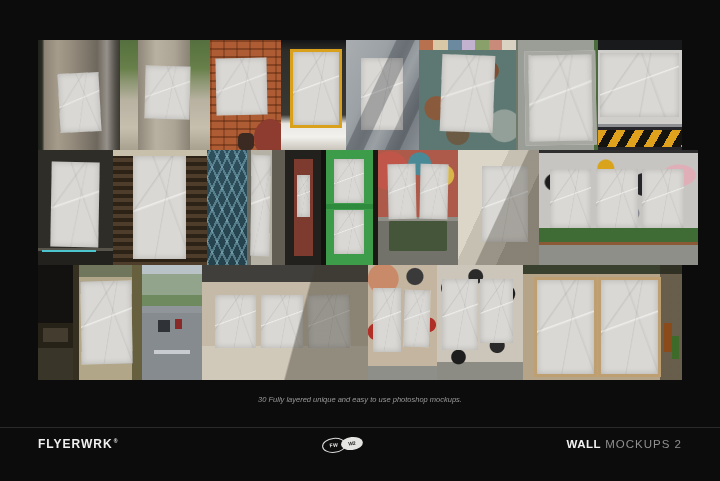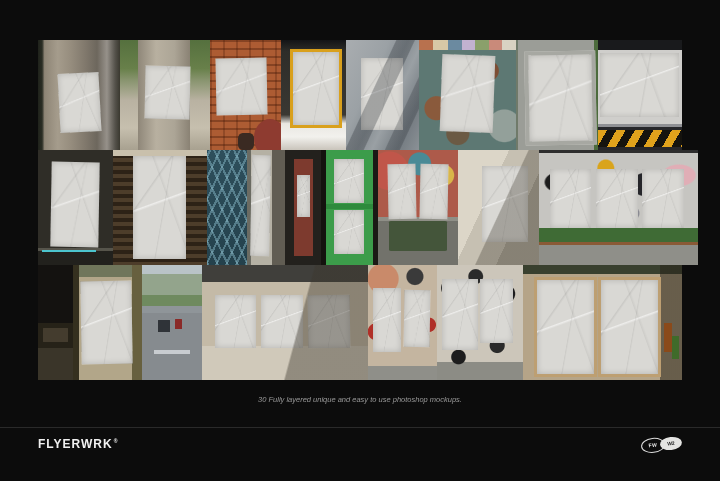--- a/index.html
+++ b/index.html
@@ -223,13 +223,14 @@
 <div class="caption">30 Fully layered unique and easy to use photoshop mockups.</div>
 
 <div class="divider"></div>
 
 <div class="footer">
   <div class="brand"><span>FLYERWRK</span><sup>®</sup></div>
   <div class="logo">
     <span class="b1">FW</span>
     <span class="b2">W2</span>
   </div>
+  <div class="ftitle"><b>WALL</b><span> MOCKUPS 2</span></div>
 </div>
 
 </body></html>

